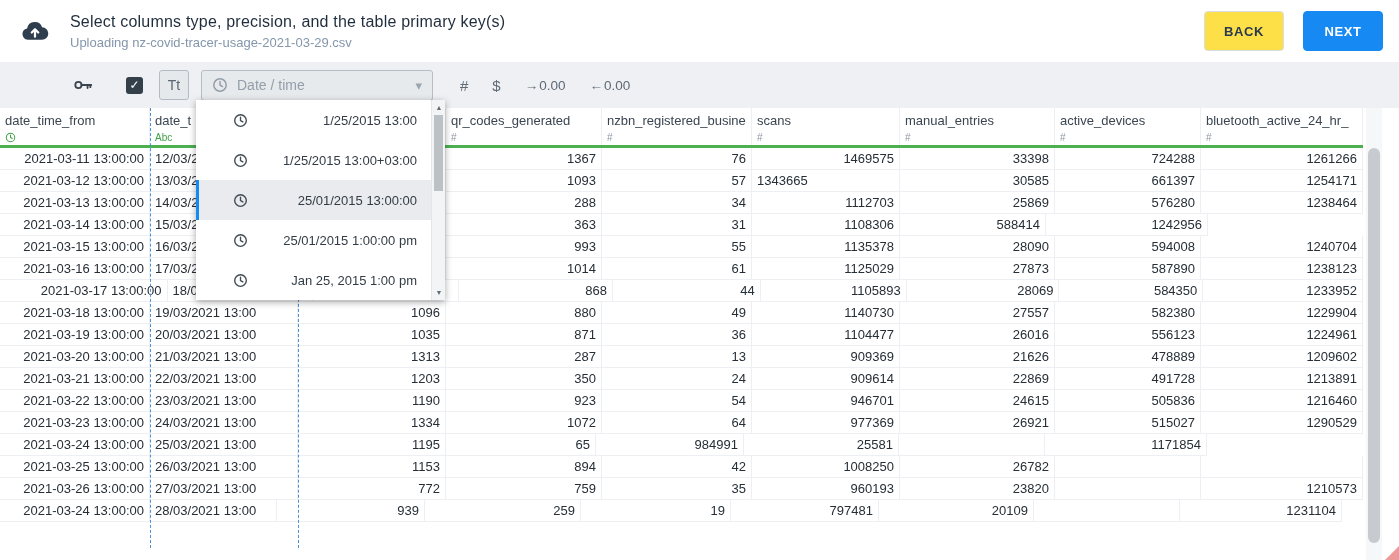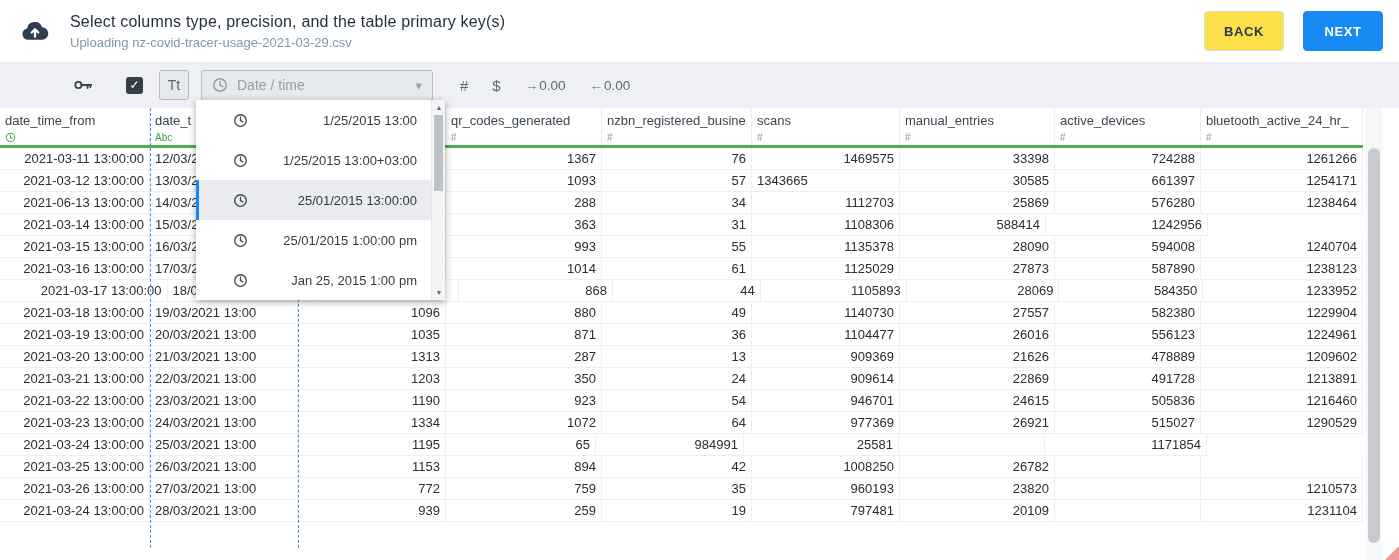--- a/index.html
+++ b/index.html
@@ -193,21 +193,21 @@
           <div class="tcell" style="width: 148px; text-align: left;">13/03/2021 13:00</div>
           <div class="tcell" style="width: 148px; text-align: right;"></div>
           <div class="tcell" style="width: 156px; text-align: right;">1093</div>
           <div class="tcell" style="width: 150px; text-align: right;">57</div>
           <div class="tcell" style="width: 148px; text-align: left;">1343665</div>
           <div class="tcell" style="width: 155px; text-align: right;">30585</div>
           <div class="tcell" style="width: 146px; text-align: right;">661397</div>
           <div class="tcell" style="width: 162px; text-align: right;">1254171</div>
         </div>
         <div class="trow">
-          <div class="tcell" style="width: 150px; text-align: right;">2021-06-13 13:00:00</div>
+          <div class="tcell" style="width: 150px; text-align: right;">2021-03-13 13:00:00</div>
           <div class="tcell" style="width: 148px; text-align: left;">14/03/2021 13:00</div>
           <div class="tcell" style="width: 148px; text-align: right;"></div>
           <div class="tcell" style="width: 156px; text-align: right;">288</div>
           <div class="tcell" style="width: 150px; text-align: right;">34</div>
           <div class="tcell" style="width: 148px; text-align: right;">1112703</div>
           <div class="tcell" style="width: 155px; text-align: right;">25869</div>
           <div class="tcell" style="width: 146px; text-align: right;">576280</div>
           <div class="tcell" style="width: 162px; text-align: right;">1238464</div>
         </div>
         <div class="trow">
@@ -346,21 +346,21 @@
           <div class="tcell" style="width: 148px; text-align: right;">772</div>
           <div class="tcell" style="width: 156px; text-align: right;">759</div>
           <div class="tcell" style="width: 150px; text-align: right;">35</div>
           <div class="tcell" style="width: 148px; text-align: right;">960193</div>
           <div class="tcell" style="width: 155px; text-align: right;">23820</div>
           <div class="tcell" style="width: 146px; text-align: right;"></div>
           <div class="tcell" style="width: 162px; text-align: right;">1210573</div>
         </div>
         <div class="trow">
           <div class="tcell" style="width: 150px; text-align: right;">2021-03-24 13:00:00</div>
-          <div class="tcell" style="width: 148px; text-align: left;">28/03/2021 13:00</div>
+          <div class="tcell" style="width: 127px; text-align: left;">28/03/2021 13:00</div>
           <div class="tcell" style="width: 148px; text-align: right;">939</div>
           <div class="tcell" style="width: 156px; text-align: right;">259</div>
           <div class="tcell" style="width: 150px; text-align: right;">19</div>
           <div class="tcell" style="width: 148px; text-align: right;">797481</div>
           <div class="tcell" style="width: 155px; text-align: right;">20109</div>
           <div class="tcell" style="width: 146px; text-align: right;"></div>
           <div class="tcell" style="width: 162px; text-align: right;">1231104</div>
         </div>
       </div>
   </div>

